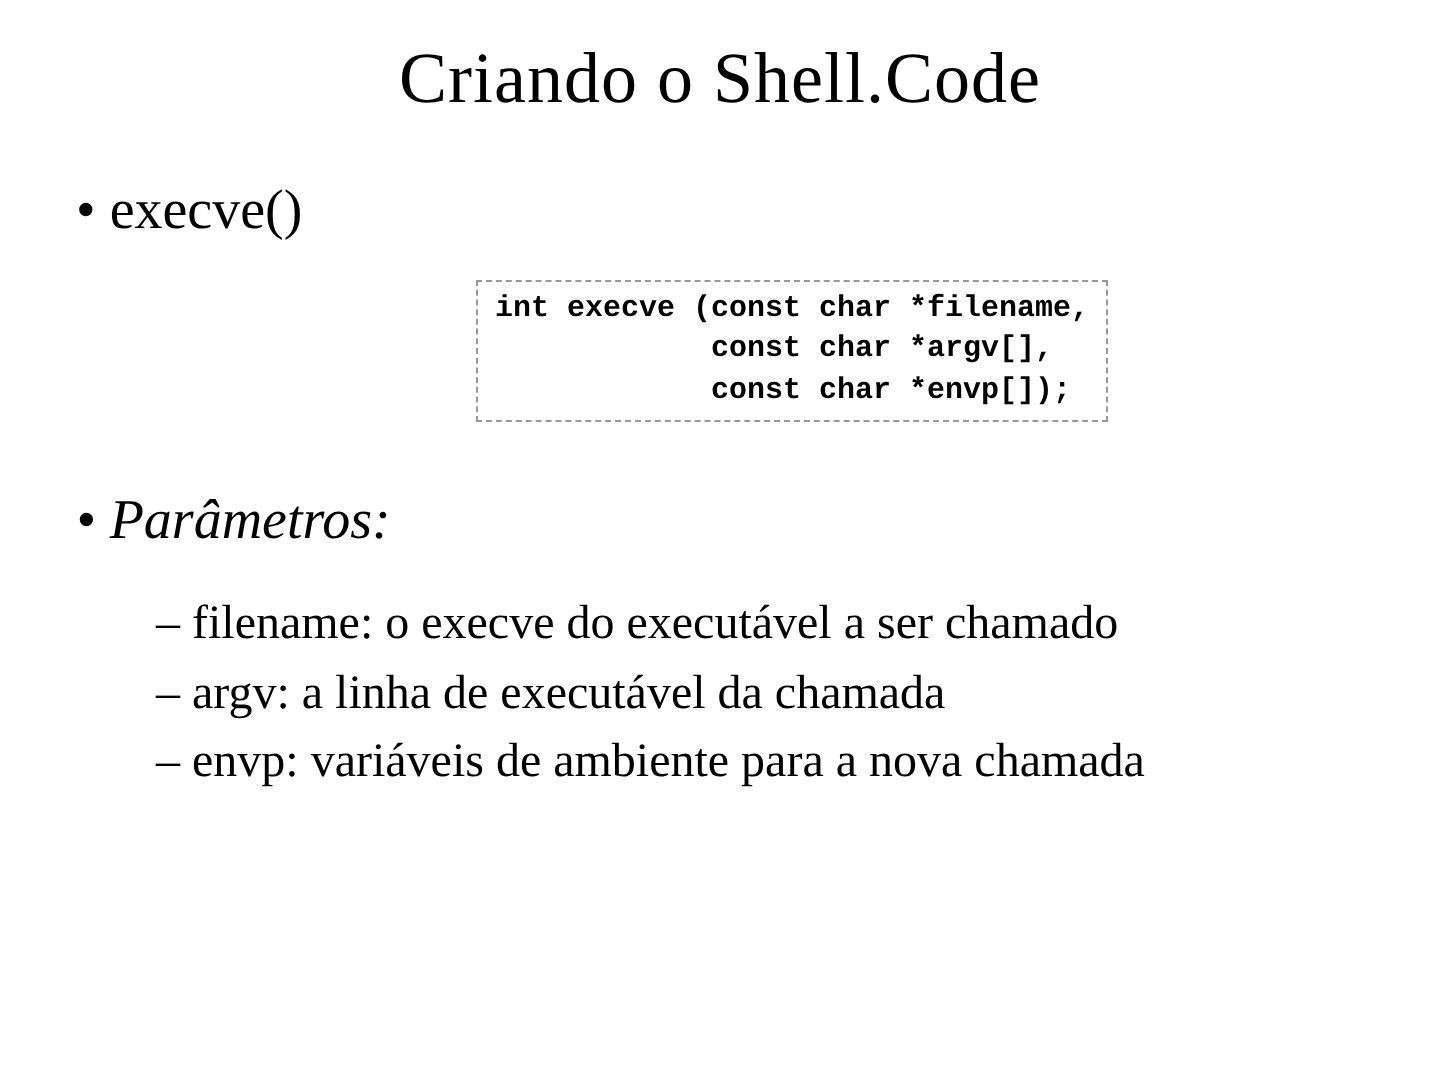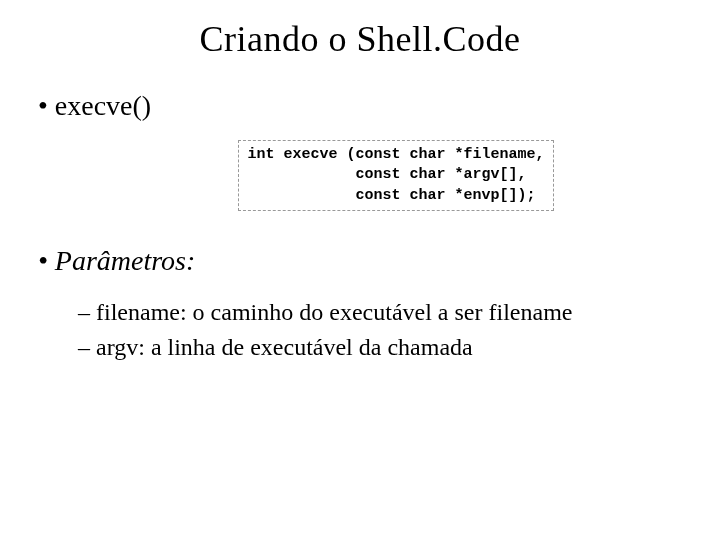--- a/index.html
+++ b/index.html
@@ -72,16 +72,17 @@
 
   <div class="bullet-item">execve()</div>
 
   <div class="code-box">int execve (const char *filename,
             const char *argv[],
             const char *envp[]);</div>
 
   <div class="bullet-item section-gap">Parâmetros:</div>
 
   <div class="sub-list">
-    <div class="sub-item">filename: o caminho do executável a ser filename</div>
+    <div class="sub-item">filename: o execve do executável a ser chamado</div>
     <div class="sub-item">argv: a linha de executável da chamada</div>
+    <div class="sub-item">envp: variáveis de ambiente para a nova chamada</div>
   </div>
 </div>
 
 </body></html>

